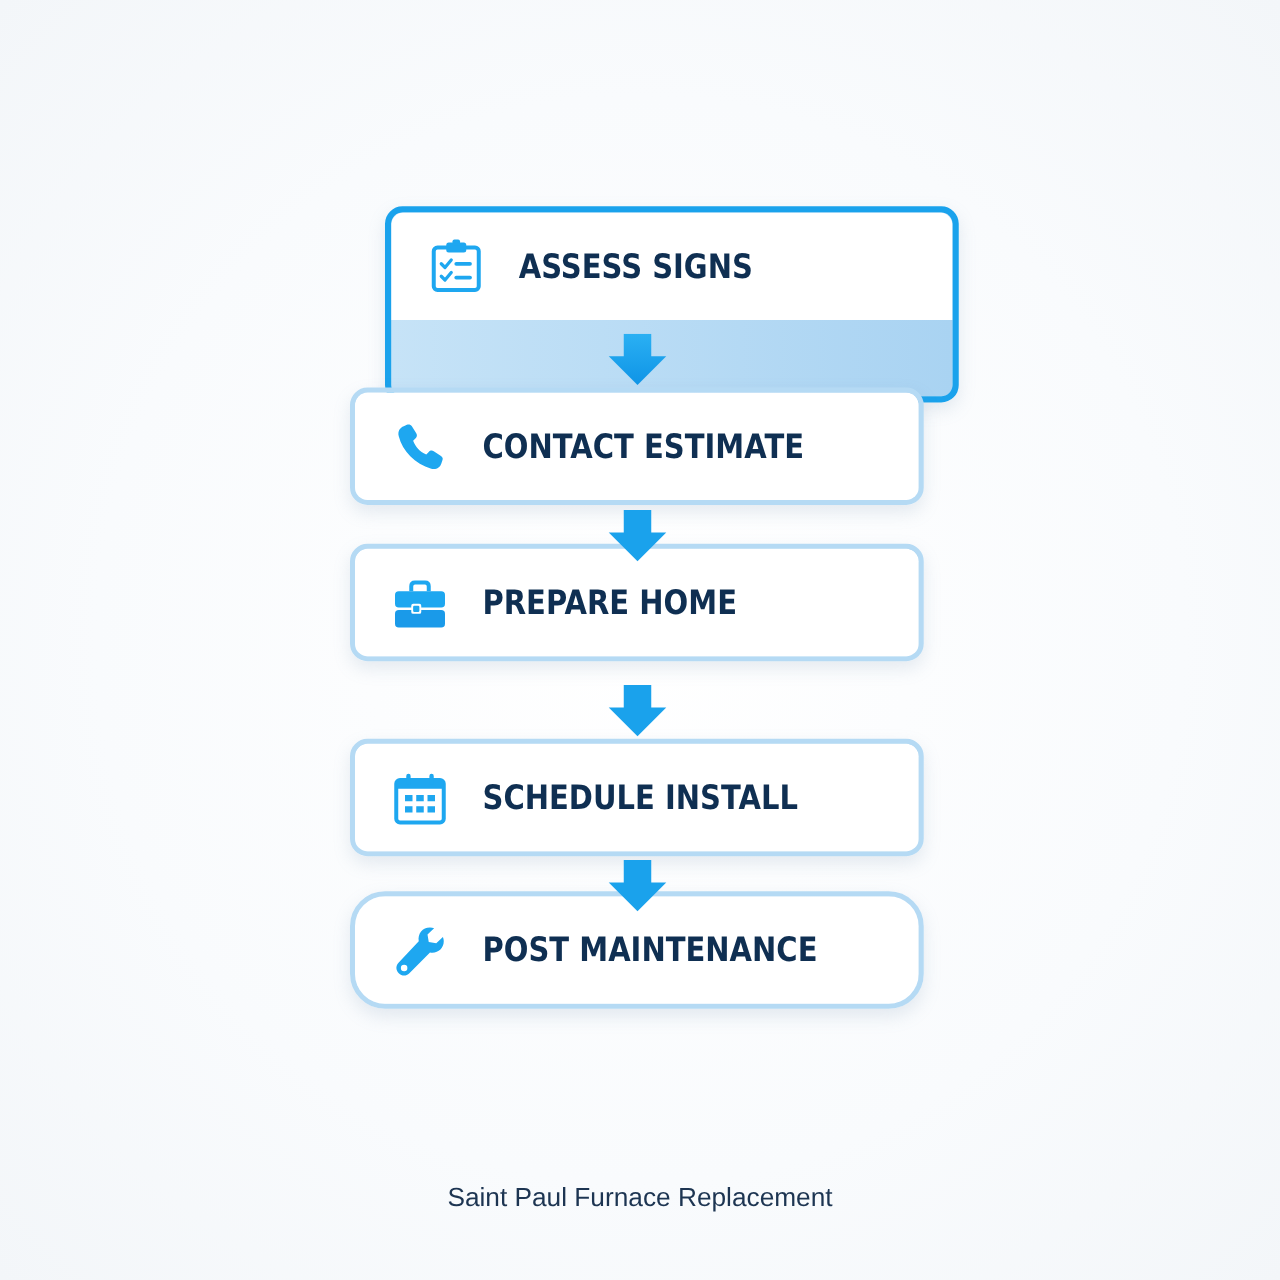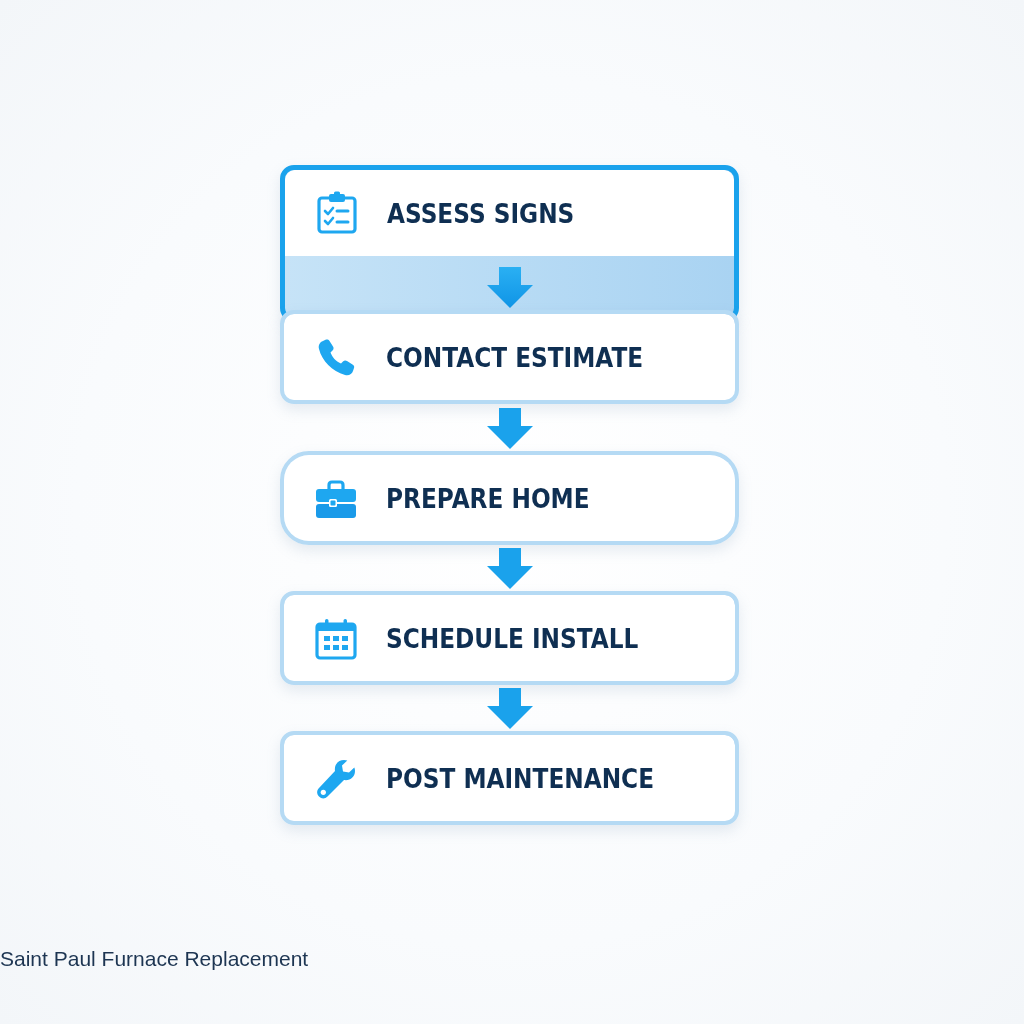--- a/index.html
+++ b/index.html
@@ -29,20 +29,21 @@
     box-sizing: border-box;
     border-radius: 14px;
     border: 4px solid #b5daf4;
     background: linear-gradient(90deg, #c6e3f7 0%, #a9d3f2 100%);
     box-shadow: 0 6px 14px rgba(120, 150, 180, 0.18);
     overflow: hidden;
   }
   .step.active {
     border: 5px solid #1aa2ec;
     height: 157px;
+    margin-left: 28px;
   }
   .step-inner {
     position: absolute;
     left: 0;
     top: 0;
     right: 0;
     height: 87px;
     background: #ffffff;
     border-radius: 10px 10px 0 0;
     display: flex;
@@ -76,20 +77,21 @@
     width: 48px;
     height: 42px;
     z-index: 5;
   }
   .arrow svg { width: 48px; height: 42px; display: block; }
   .caption {
     position: absolute;
     left: 0;
     width: 1024px;
     top: 945px;
+    text-align: center;
     color: #1d3552;
     font-family: "Liberation Sans", sans-serif;
     font-size: 21px;
     line-height: 28px;
   }
 </style>
 </head>
 <body>
 
 <div class="flow">
@@ -133,21 +135,21 @@
       <span class="step-label">CONTACT ESTIMATE</span>
     </div>
   </div>
 
   <div class="arrow" style="top:243px;">
     <svg viewBox="0 0 48 42">
       <polygon points="13,0 35,0 35,18 47,18 24,41 1,18 13,18" fill="#1aa2ec"></polygon>
     </svg>
   </div>
 
-  <div class="step" style="top:286px;border-radius:29px;">
+  <div class="step" style="top:270px;">
     <div class="step-inner">
       <span class="step-icon">
         <svg viewBox="0 0 44 44">
           <path d="M15 12 V8 C15 6 16 5 18 5 H26 C28 5 29 6 29 8 V12" fill="none" stroke="#1ea7f0" stroke-width="3.2"></path>
           <rect x="2" y="12" width="40" height="13" rx="3" fill="#1ea7f0"></rect>
           <rect x="2" y="27" width="40" height="14" rx="3" fill="#1a9ae9"></rect>
           <rect x="15" y="22" width="8" height="8" rx="1.5" fill="#ffffff"></rect>
           <rect x="16.5" y="23.5" width="5" height="5" rx="1" fill="#1ea7f0"></rect>
         </svg>
       </span>
@@ -180,21 +182,21 @@
       <span class="step-label">SCHEDULE INSTALL</span>
     </div>
   </div>
 
   <div class="arrow" style="top:523px;">
     <svg viewBox="0 0 48 42">
       <polygon points="13,0 35,0 35,18 47,18 24,41 1,18 13,18" fill="#1aa2ec"></polygon>
     </svg>
   </div>
 
-  <div class="step" style="top:566px;">
+  <div class="step" style="top:548px;border-radius:28px;">
     <div class="step-inner">
       <span class="step-icon">
         <svg viewBox="0 0 44 44">
           <path d="M30 3 C24 3 20 8 21 14 L5 31 C2.5 33.5 2.5 37 5 39.5 C7.5 42 11 42 13.5 39.5 L30 23 C36 24 41 20 41 14 C41 12.5 40.7 11.5 40.3 10.5 L35 15.5 L29 14.5 L28 8.5 L33.3 3.5 C32.3 3.2 31.2 3 30 3 Z" fill="#1ea7f0"></path>
           <circle cx="9.3" cy="35.3" r="2.6" fill="#ffffff"></circle>
         </svg>
       </span>
       <span class="step-label">POST MAINTENANCE</span>
     </div>
   </div>

